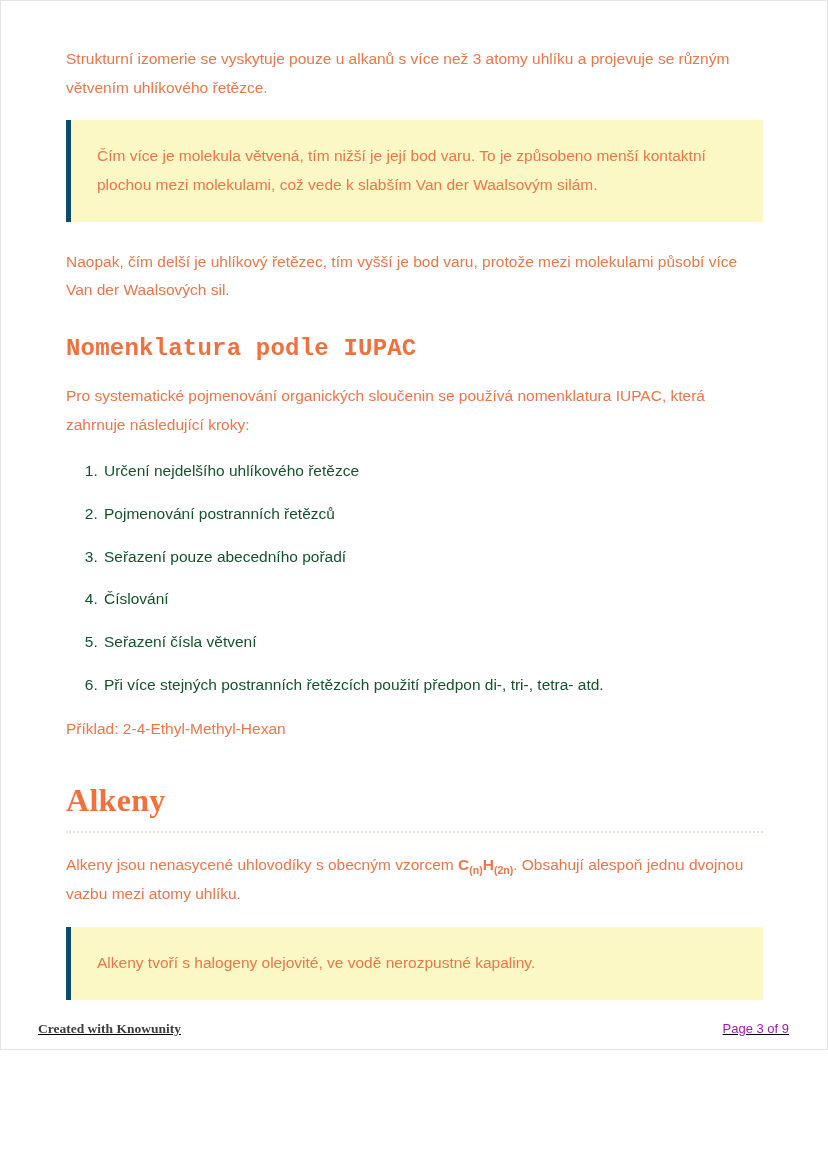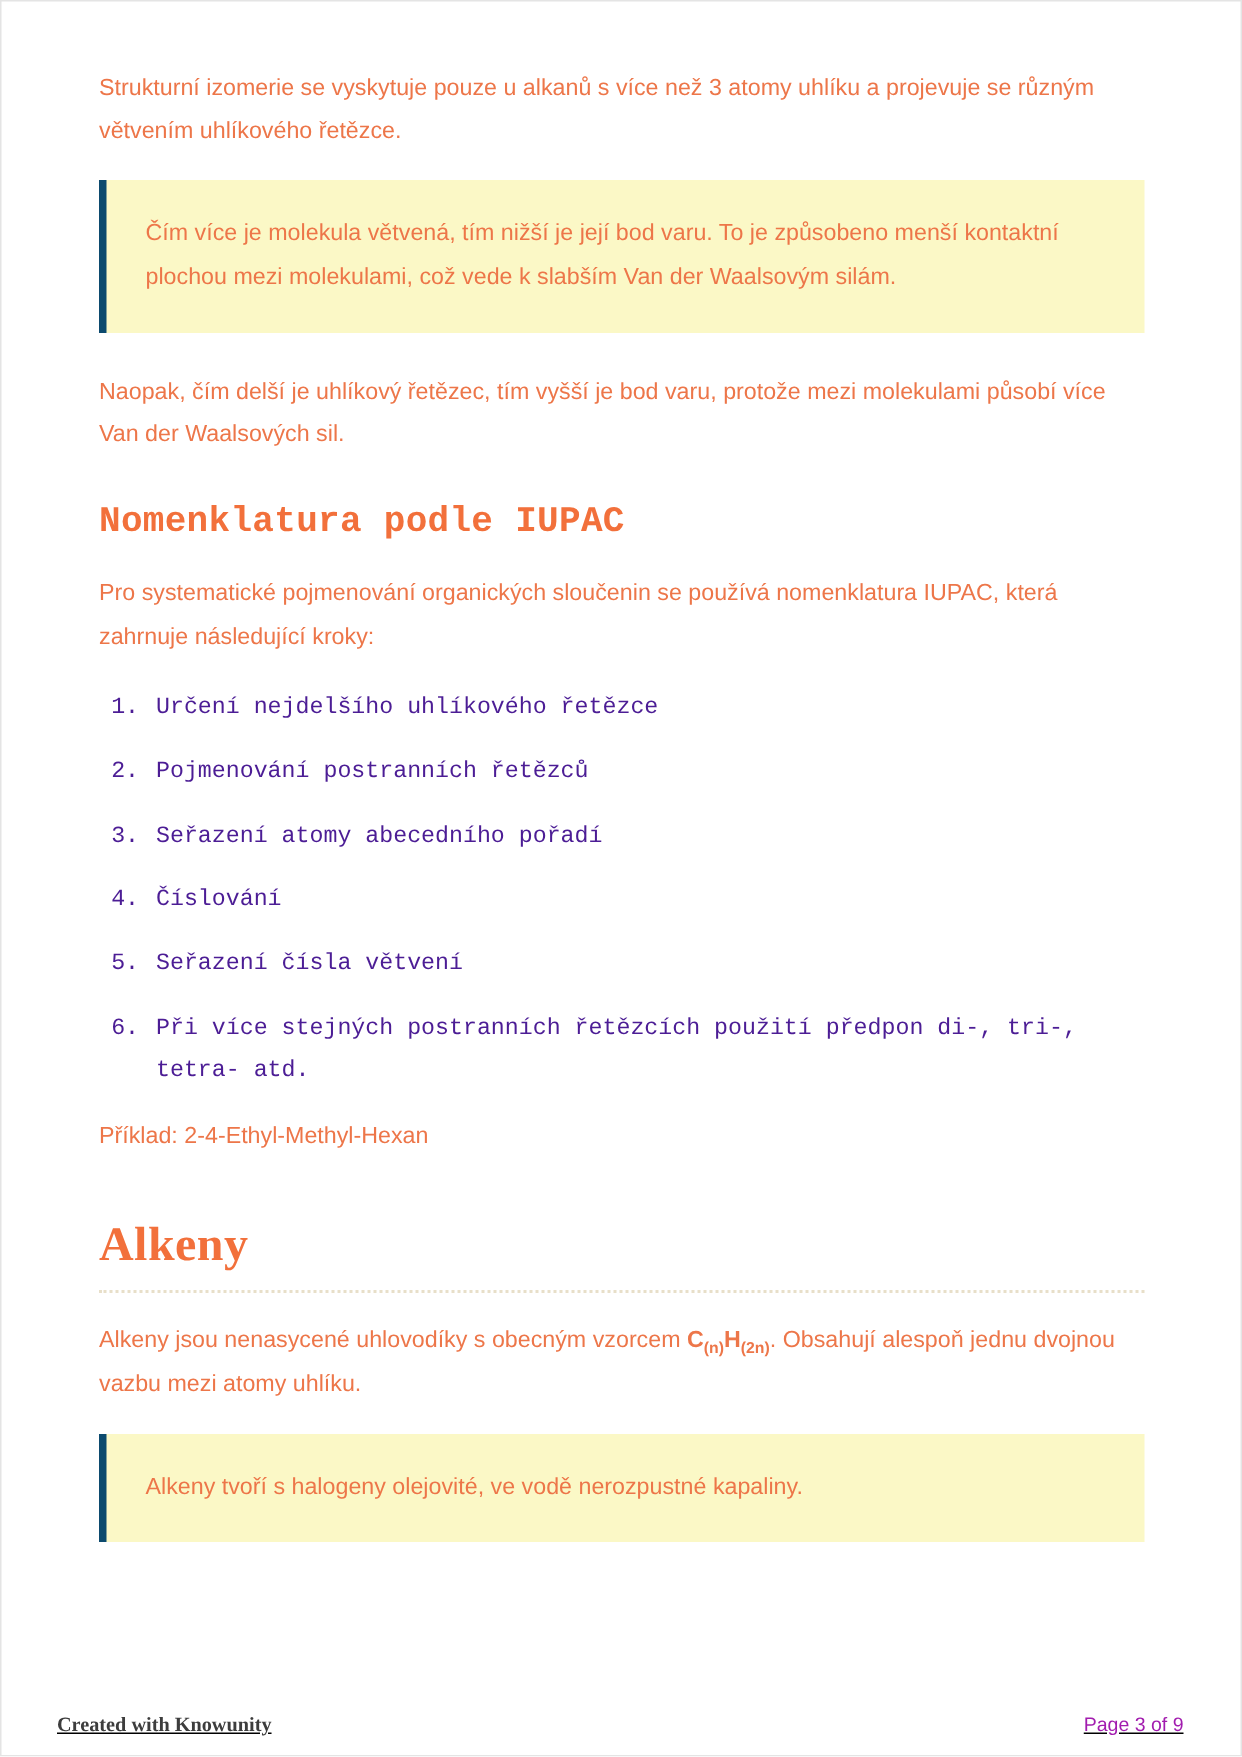--- a/index.html
+++ b/index.html
@@ -4,21 +4,21 @@
 <style>
   * { margin: 0; padding: 0; box-sizing: border-box; }
   html, body { background: #ffffff; }
   body {
     width: 828px;
     font-family: "Liberation Sans", sans-serif;
   }
   .page {
     position: relative;
     width: 828px;
-    height: 1171px;
+    height: 1050px;
     background: #ffffff;
     border: 1px solid #e4e4e4;
     overflow: hidden;
   }
   .content {
     padding: 44px 64px 0 65px;
   }
   .body-text {
     color: #ed7649;
     font-size: 15.5px;
@@ -51,26 +51,25 @@
   hr.dotted-divider {
     border: none;
     border-top: 2px dotted #e8dfc9;
     margin: 0 0 18px 0;
   }
   ol.steps {
     margin: 6px 0 16px 0;
     padding-left: 36px;
   }
   ol.steps li {
-    color: #4c1d95;
+    color: #14532d;
     font-size: 15.5px;
     line-height: 1.85;
     margin-bottom: 14px;
     padding-left: 2px;
-    font-family: Liberation Mono, monospace;
   }
   .formula { font-weight: bold; }
   .formula sub {
     font-size: 0.68em;
     font-weight: bold;
     vertical-align: -0.35em;
   }
   footer.page-footer {
     position: absolute;
     left: 0;
@@ -107,21 +106,21 @@
 
     <p class="body-text para">Naopak, čím delší je uhlíkový řetězec, tím vyšší je bod varu, protože mezi molekulami působí více Van der Waalsových sil.</p>
 
     <h2 class="section-heading">Nomenklatura podle IUPAC</h2>
 
     <p class="body-text para">Pro systematické pojmenování organických sloučenin se používá nomenklatura IUPAC, která zahrnuje následující kroky:</p>
 
     <ol class="steps">
       <li>Určení nejdelšího uhlíkového řetězce</li>
       <li>Pojmenování postranních řetězců</li>
-      <li>Seřazení atomy abecedního pořadí</li>
+      <li>Seřazení pouze abecedního pořadí</li>
       <li>Číslování</li>
       <li>Seřazení čísla větvení</li>
       <li>Při více stejných postranních řetězcích použití předpon di-, tri-, tetra- atd.</li>
     </ol>
 
     <p class="body-text para">Příklad: 2-4-Ethyl-Methyl-Hexan</p>
 
     <h1 class="main-heading">Alkeny</h1>
     <hr class="dotted-divider">
 

